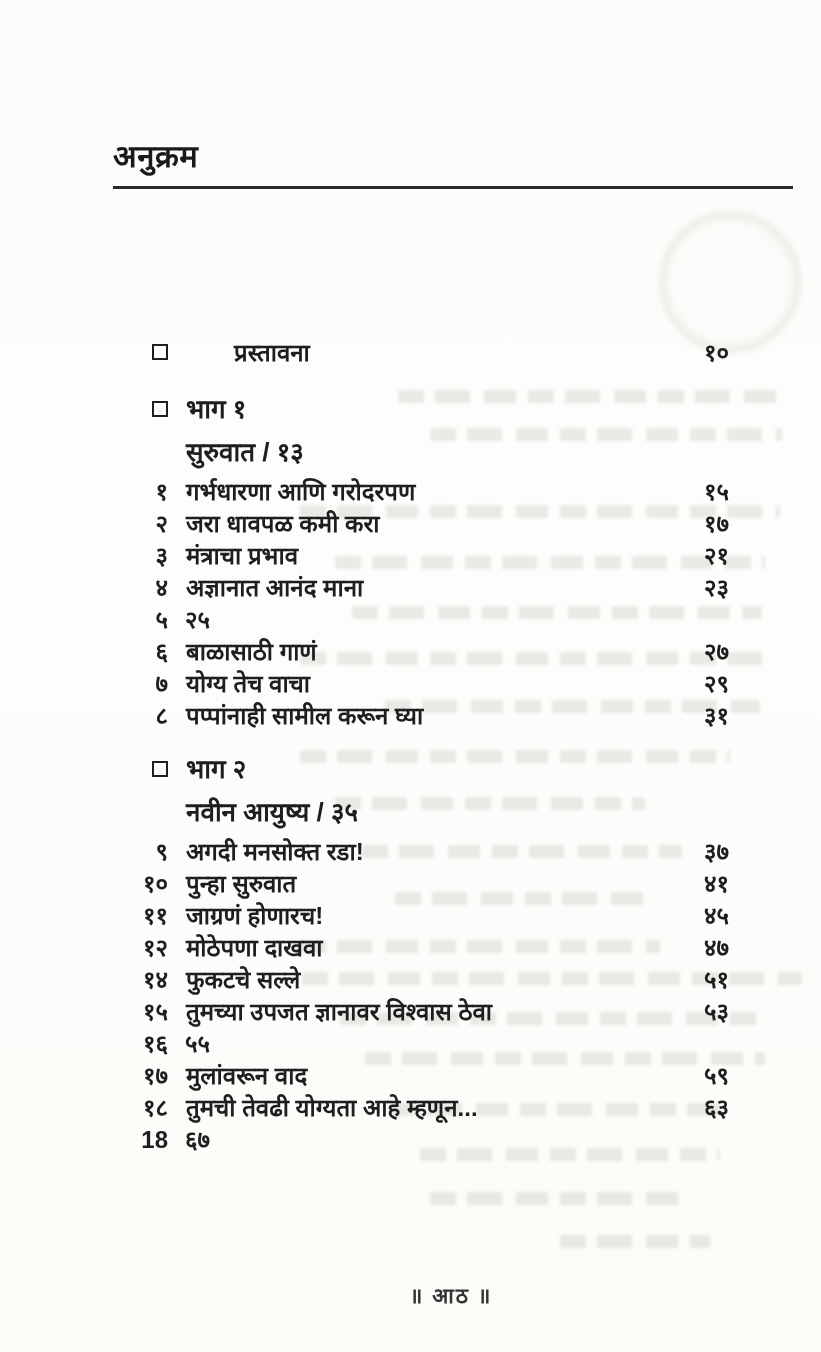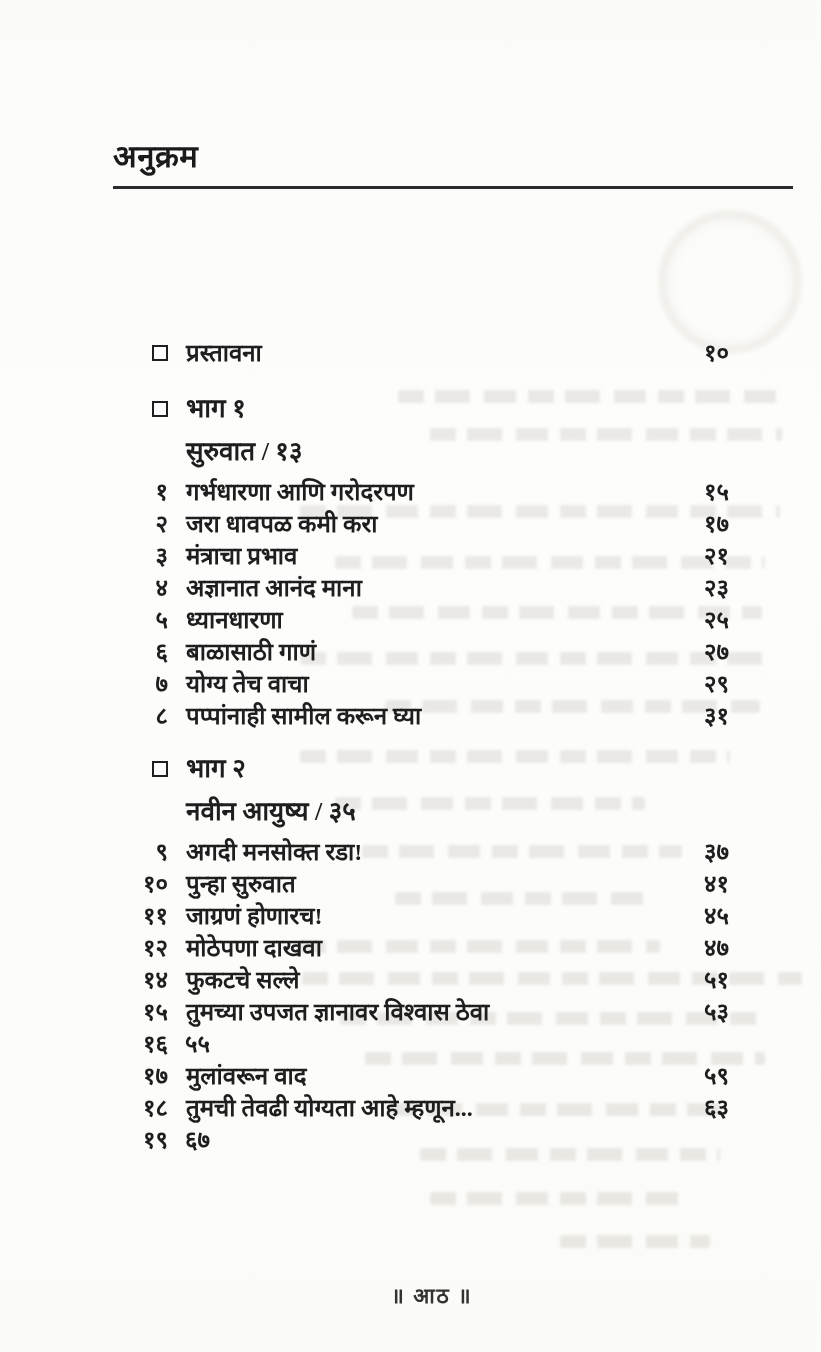--- a/index.html
+++ b/index.html
@@ -4,21 +4,21 @@
 <style>
   html, body { margin: 0; padding: 0; }
   body { background: #e9e9e7; }
   .page {
     position: relative;
     width: 821px;
     height: 1352px;
     margin: 0 auto;
     background: linear-gradient(180deg, #fbfbf9 0%, #fdfdfc 35%, #fbfbf8 100%);
     overflow: hidden;
-    font-family: Liberation Serif, serif;
+    font-family: Liberation Sans, sans-serif;
     color: #1e1e1e;
   }
 
   
   .title {
     position: absolute;
     left: 113px;
     top: 134px;
     margin: 0;
     font-size: 31px;
@@ -78,38 +78,38 @@
     height: 32px;
     line-height: 32px;
     font-size: 24px;
     font-weight: 600;
     white-space: nowrap;
   }
   .row .num   { flex: none; width: 55px; text-align: right; }
   .row .label { flex: 1; padding-left: 18px; overflow: hidden; }
   .row .pg    { flex: none; min-width: 42px; text-align: right; }
 
-  .row.front { height: 36px; line-height: 34px; margin-bottom: 16px; }
+  .row.front { height: 36px; line-height: 34px; margin-bottom: 16px; gap: 48px; }
   .row.part  { height: 40px; line-height: 38px; margin-top: 18px; font-size: 26px; }
   .row.sub   { height: 42px; line-height: 40px; margin-bottom: 4px; font-size: 26px; align-items: flex-end; }
 
   .checkbox {
     display: inline-block;
     width: 12px;
     height: 12px;
     border: 2.5px solid #1f1f1f;
     vertical-align: middle;
     margin-bottom: 5px;
     background: transparent;
   }
 
   
   .footer {
     position: absolute;
-    left: 105px;
+    left: 124px;
     top: 1281px;
     width: 654px;
     text-align: center;
     font-size: 21px;
     font-weight: 600;
     letter-spacing: 2px;
     color: #333;
     z-index: 2;
   }
 </style>
@@ -172,21 +172,20 @@
         <span class="label">मंत्राचा प्रभाव</span>
         <span class="pg">२१</span>
       </div>
       <div class="row chapter">
         <span class="num">४</span>
         <span class="label">अज्ञानात आनंद माना</span>
         <span class="pg">२३</span>
       </div>
       <div class="row chapter">
         <span class="num">५</span>
-        <span class="label">ध्यानधारणा</span>
         <span class="pg">२५</span>
       </div>
       <div class="row chapter">
         <span class="num">६</span>
         <span class="label">बाळासाठी गाणं</span>
         <span class="pg">२७</span>
       </div>
       <div class="row chapter">
         <span class="num">७</span>
         <span class="label">योग्य तेच वाचा</span>
@@ -243,19 +242,19 @@
         <span class="num">१७</span>
         <span class="label">मुलांवरून वाद</span>
         <span class="pg">५९</span>
       </div>
       <div class="row chapter">
         <span class="num">१८</span>
         <span class="label">तुमची तेवढी योग्यता आहे म्हणून...</span>
         <span class="pg">६३</span>
       </div>
       <div class="row chapter">
-        <span class="num">१९</span>
+        <span class="num">18</span>
         <span class="pg">६७</span>
       </div>
     </div>
 
   <div class="footer">॥ आठ ॥</div>
 </div>
 
 </body></html>

